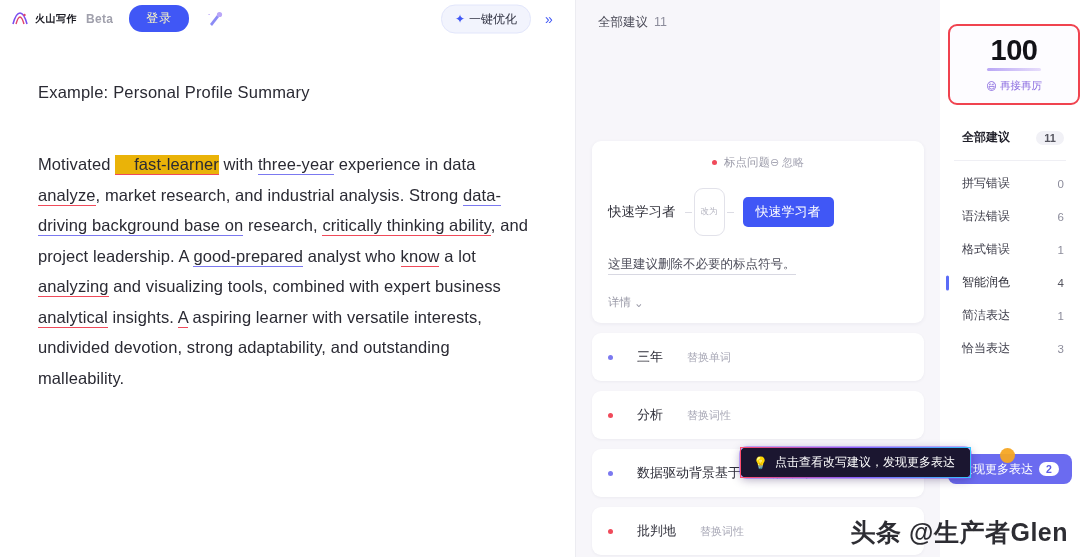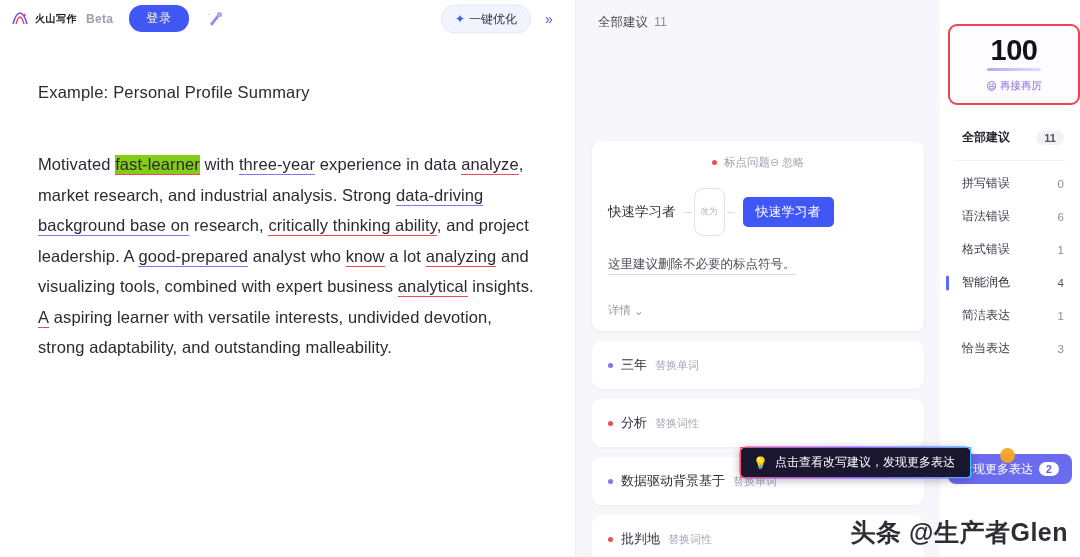--- a/index.html
+++ b/index.html
@@ -33,21 +33,21 @@
                   font-size: 12px; color: #2f3141; cursor: pointer; }
   .chev-btn { width: 28px; height: 26px; display: flex; align-items: center;
               justify-content: center; color: #4057f6; font-size: 14px; cursor: pointer;
               border-radius: 6px; }
 
   .doc { padding: 42px 36px 0 38px; }
   .doc-title { font-size: 16.5px; color: #2a2a33; line-height: 1.6; margin-bottom: 44px;
                letter-spacing: .2px; }
   .doc-body { font-size: 16.5px; color: #2a2a33; line-height: 30.5px; letter-spacing: .1px; }
   .u-red { border-bottom: 1.6px solid #f04a5a; padding-bottom: 1px; }
-  .u-red-hl { background: #84cc16; border-bottom: 1.6px solid #f04a5a; padding-bottom: 1px; }
+  .u-red-hl { background: #eab308; border-bottom: 1.6px solid #f04a5a; padding-bottom: 1px; padding-left: 19px; }
   .u-purple { border-bottom: 1.6px solid #7b79f0; padding-bottom: 1px; }
 
   
   .sugg-col { width: 364px; height: 557px; background: #f7f6fa; position: relative;
               padding: 0; overflow: hidden; }
   .sugg-head { padding: 14px 0 0 22px; font-size: 12.5px; color: #4a4a57; }
   .sugg-head .cnt { color: #8c8c9b; margin-left: 6px; }
   .sugg-list { padding: 0 16px; margin-top: 110px; }
 
   .card { background: #fff; border-radius: 9px; padding: 14px 16px 13px 16px;
@@ -62,25 +62,25 @@
   .repl-row { display: flex; align-items: center; gap: 9px; margin-top: 18px; }
   .orig-word { font-size: 13.5px; color: #33333d; }
   .arrow-pill { display: flex; align-items: center; gap: 2px; }
   .arrow-pill .pill { border: 1px solid #e2e2ea; border-radius: 9px; padding: 17px 6px;
                       font-size: 8.5px; color: #b4b4c0; }
   .arrow-pill .line { width: 7px; height: 1px; background: #dcdce4; }
   .new-word { background: #4057f6; color: #fff; font-size: 13px; border-radius: 5px;
               padding: 6px 13px; cursor: pointer; font-weight: 500; }
   .card-note { margin-top: 20px; font-size: 12.5px; color: #4b4b58;
                border-bottom: 1px solid #d8d8e2; display: inline-block; padding-bottom: 1px; }
-  .card-more { margin-top: 28px; font-size: 11.5px; color: #9a9aa8; display: flex;
+  .card-more { margin-top: 20px; font-size: 11.5px; color: #9a9aa8; display: flex;
                align-items: center; gap: 3px; cursor: pointer; }
 
   .srow { background: #fff; border-radius: 9px; margin-top: 10px; padding: 15px 16px;
-          display: flex; align-items: center; gap: 8px; cursor: pointer;
+          display: flex; align-items: center; gap: 24px; cursor: pointer;
           box-shadow: 0 1px 3px rgba(40,40,80,.05); }
   .srow .word { font-size: 13px; color: #2e2e39; font-weight: 500; }
   .srow .act { font-size: 11px; color: #a8a8b6; }
 
   
   .side-col { width: 140px; height: 557px; background: #fff; position: relative;
               padding: 0 0 0 0; }
   .score-box { margin: 24px 0 0 8px; border: 2.5px solid #f0434f; border-radius: 9px;
                background: #fdfcff; padding: 9px 0 10px 0; text-align: center;
                position: relative; }

